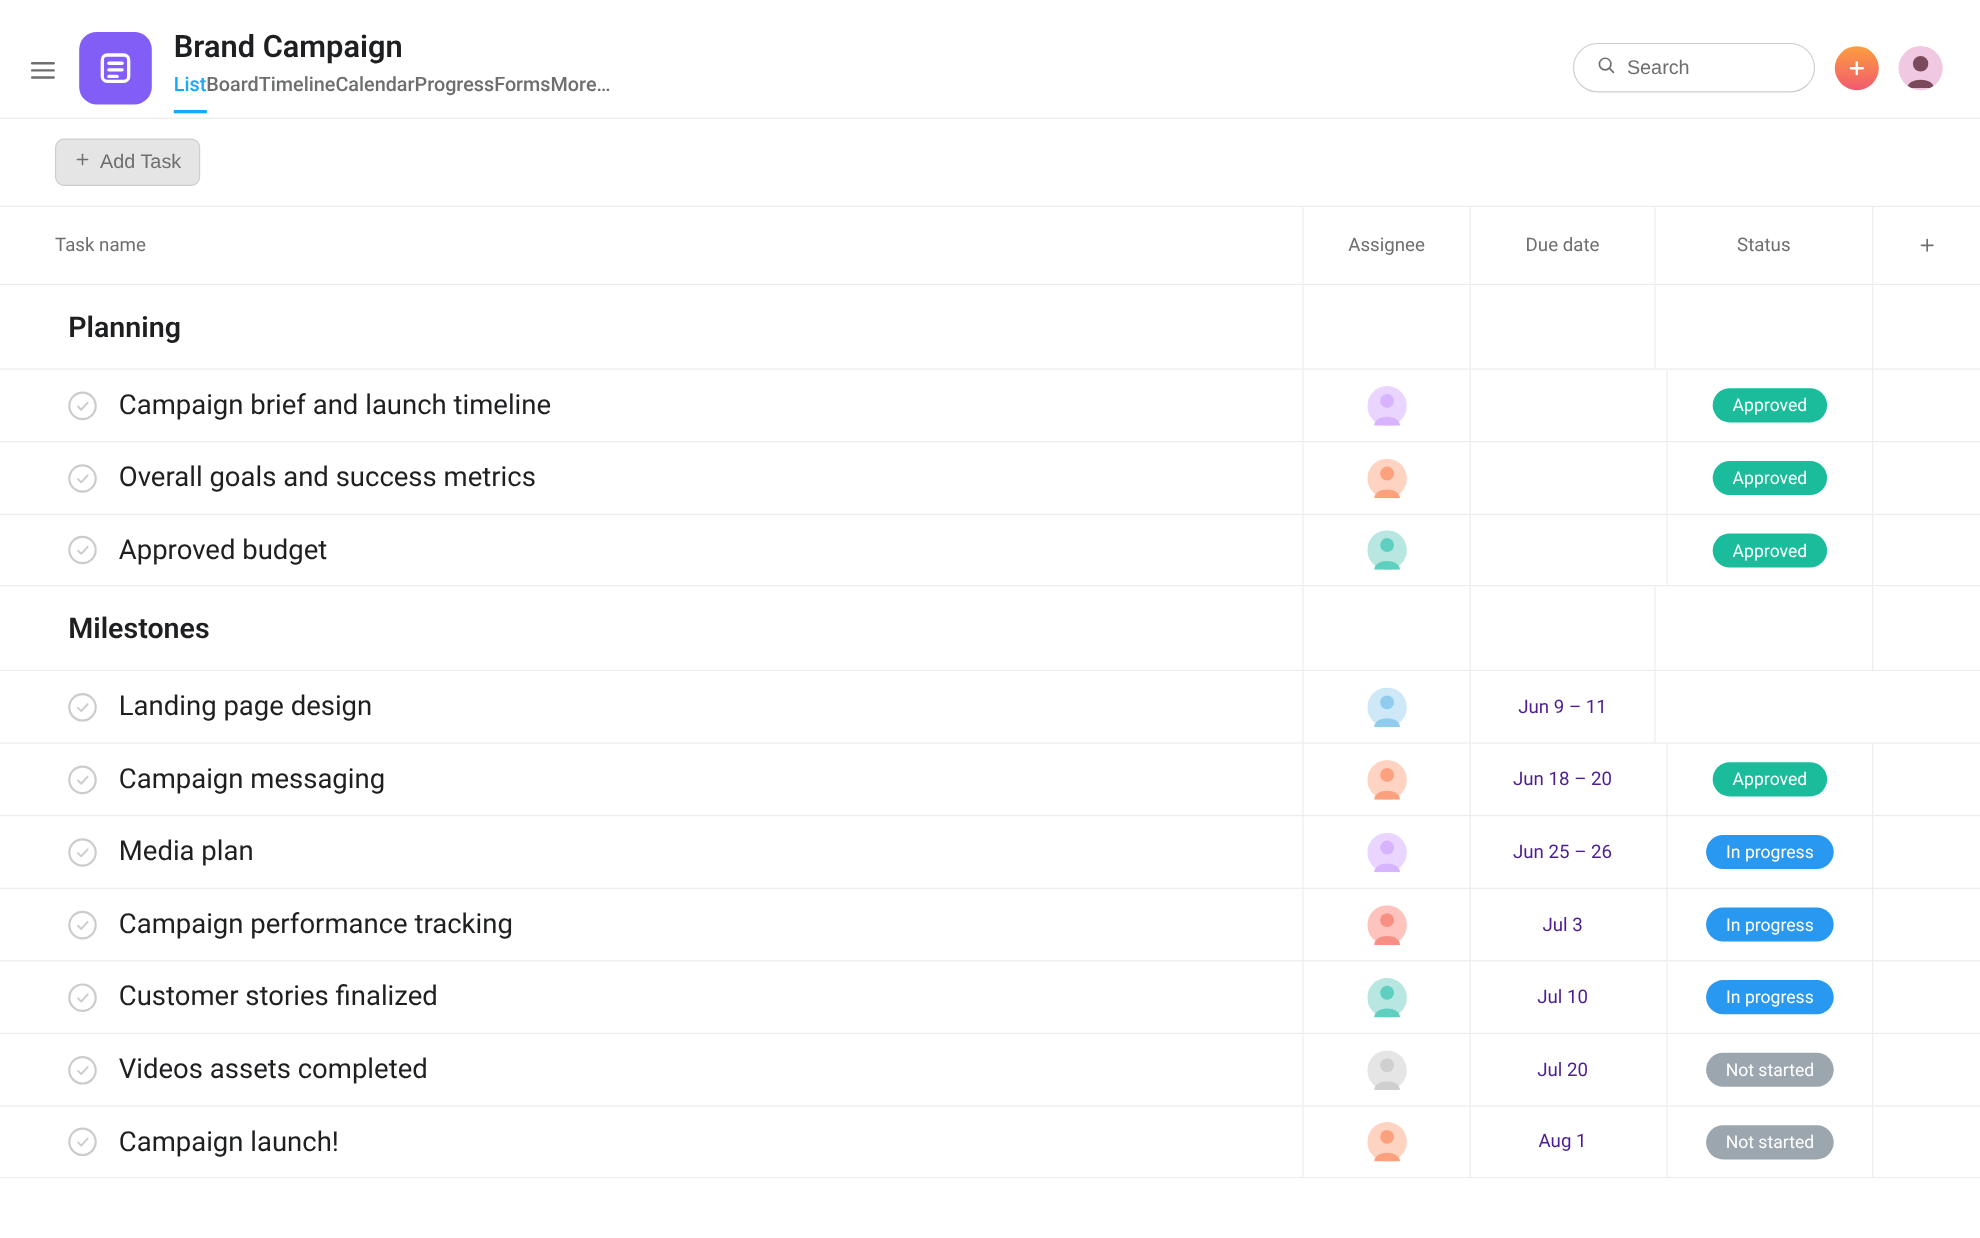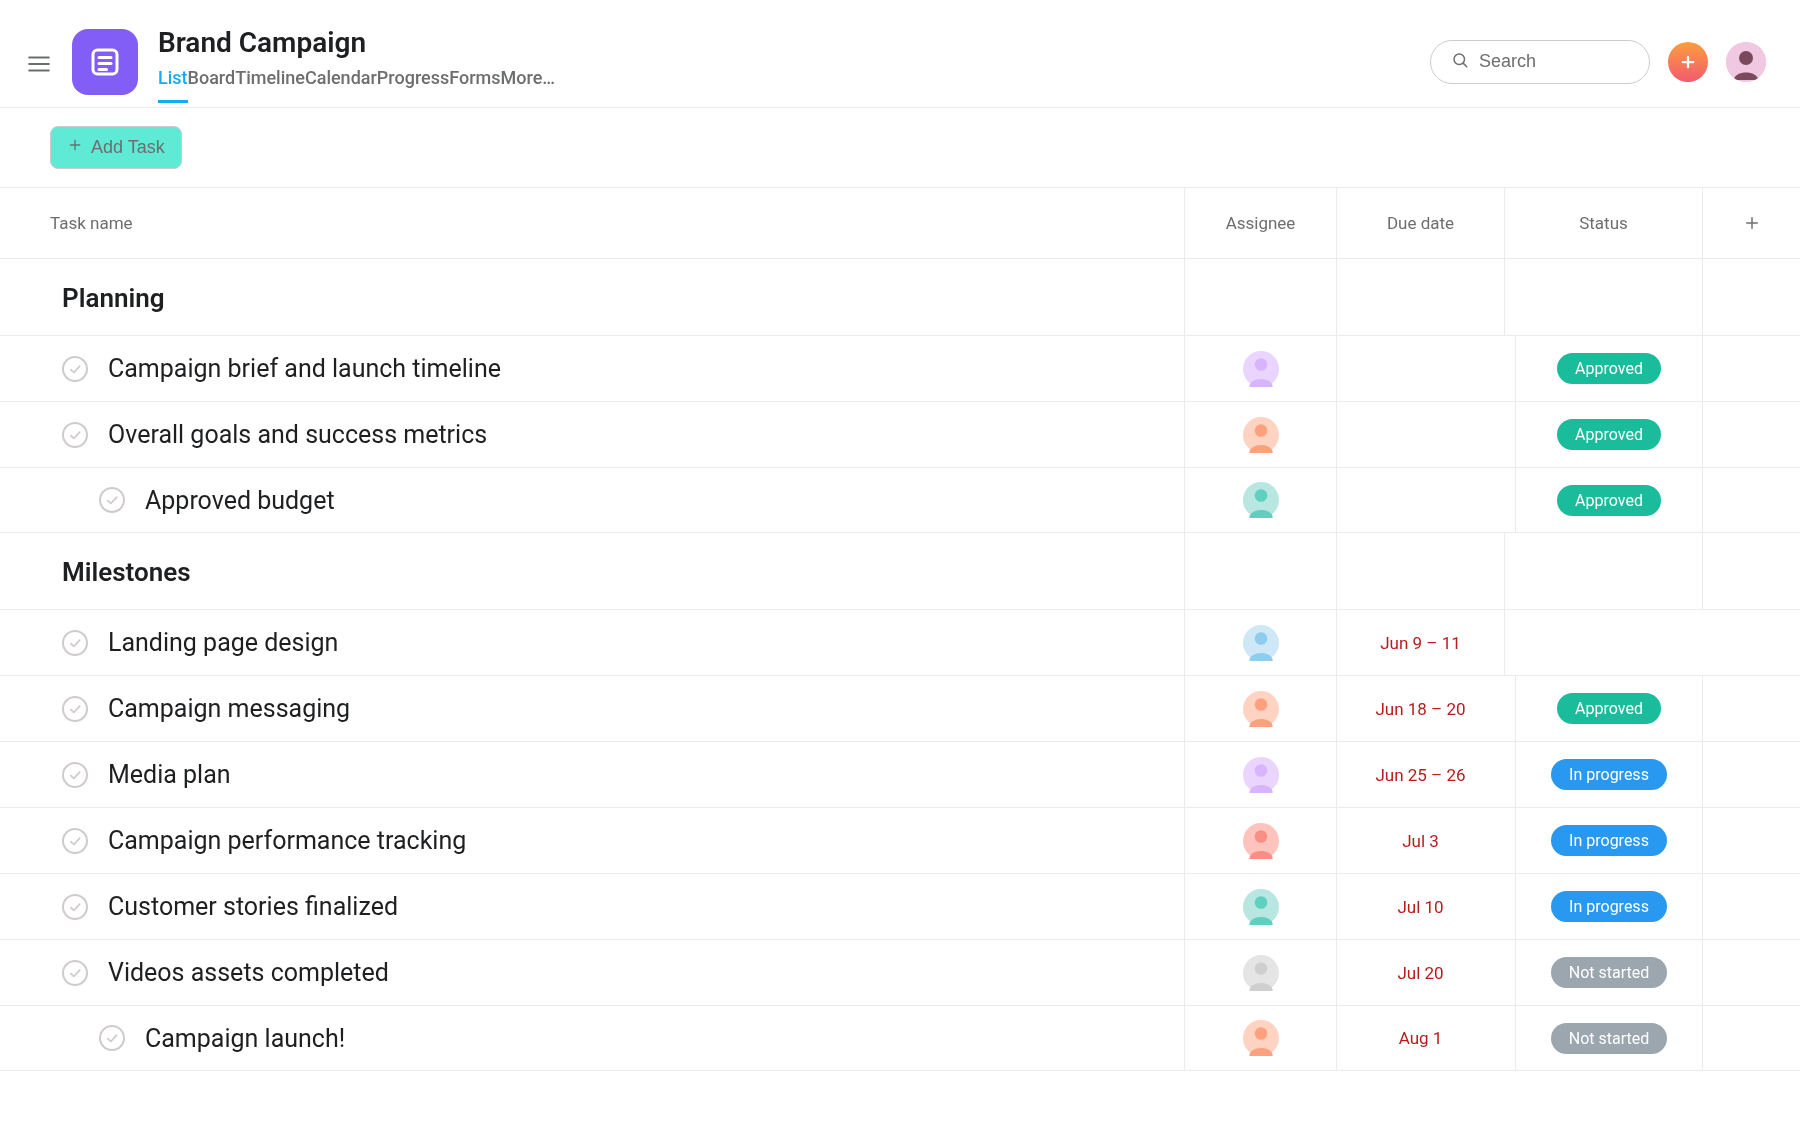--- a/index.html
+++ b/index.html
@@ -98,21 +98,21 @@
       background: #f8c0d8;
       display: flex; align-items:center; justify-content:center;
       overflow:hidden; cursor: pointer;
     }
     .toolbar {
       padding: 18px 50px;
       display: flex;
     }
     .add-task-btn {
       border: 1px solid #cfcbcb;
-      background: #5eead4;
+      background: #e5e5e5;
       padding: 10px 16px;
       font-size: 18px;
       color: #6d6e6f;
       border-radius: 8px;
       display: flex;
       align-items: center;
       gap: 8px;
       cursor: pointer;
     }
     .col-headers {
@@ -140,21 +140,21 @@
       font-size: 26px;
       font-weight: 600;
       padding: 24px 0 22px 62px;
     }
     .row {
       display: grid;
       grid-template-columns: 1fr 152px 168px 198px 98px;
       border-top: 1px solid #edeae9;
       height: 66px;
     }
-    .row:last-child { border-bottom: 1px solid #edeae9; padding-left: 37px; }
+    .row:last-child { border-bottom: 1px solid #edeae9; }
     .sections { display:flex; flex-direction:column; }
     .section-block .row:first-of-type { border-top:1px solid #edeae9; }
     .section-header-row {
       display: grid;
       grid-template-columns: 1fr 152px 168px 198px 98px;
     }
     .section-header-row > div { border-left:1px solid #edeae9; }
     .section-header-row > div:first-child { border-left:none; }
     .sh-pad { height: 100%; }
     .cell {
@@ -178,21 +178,21 @@
       cursor:pointer;
     }
     .check-circle svg { stroke:#cfcbcb; }
     .assignee-cell { justify-content:center; }
     .assignee-avatar {
       width: 36px; height: 36px; border-radius:50%;
       cursor:pointer;
     }
     .due-cell {
       justify-content:center;
-      color:#b91c1c; font-size:17px;
+      color:#4c1d95; font-size:17px;
     }
     .status-cell { justify-content:center;margin-left:11px; }
     .status-pill {
       padding: 6px 18px;
       border-radius: 20px;
       color:#fff;
       font-size: 16px;
       cursor:pointer;
       white-space:nowrap;
     }

